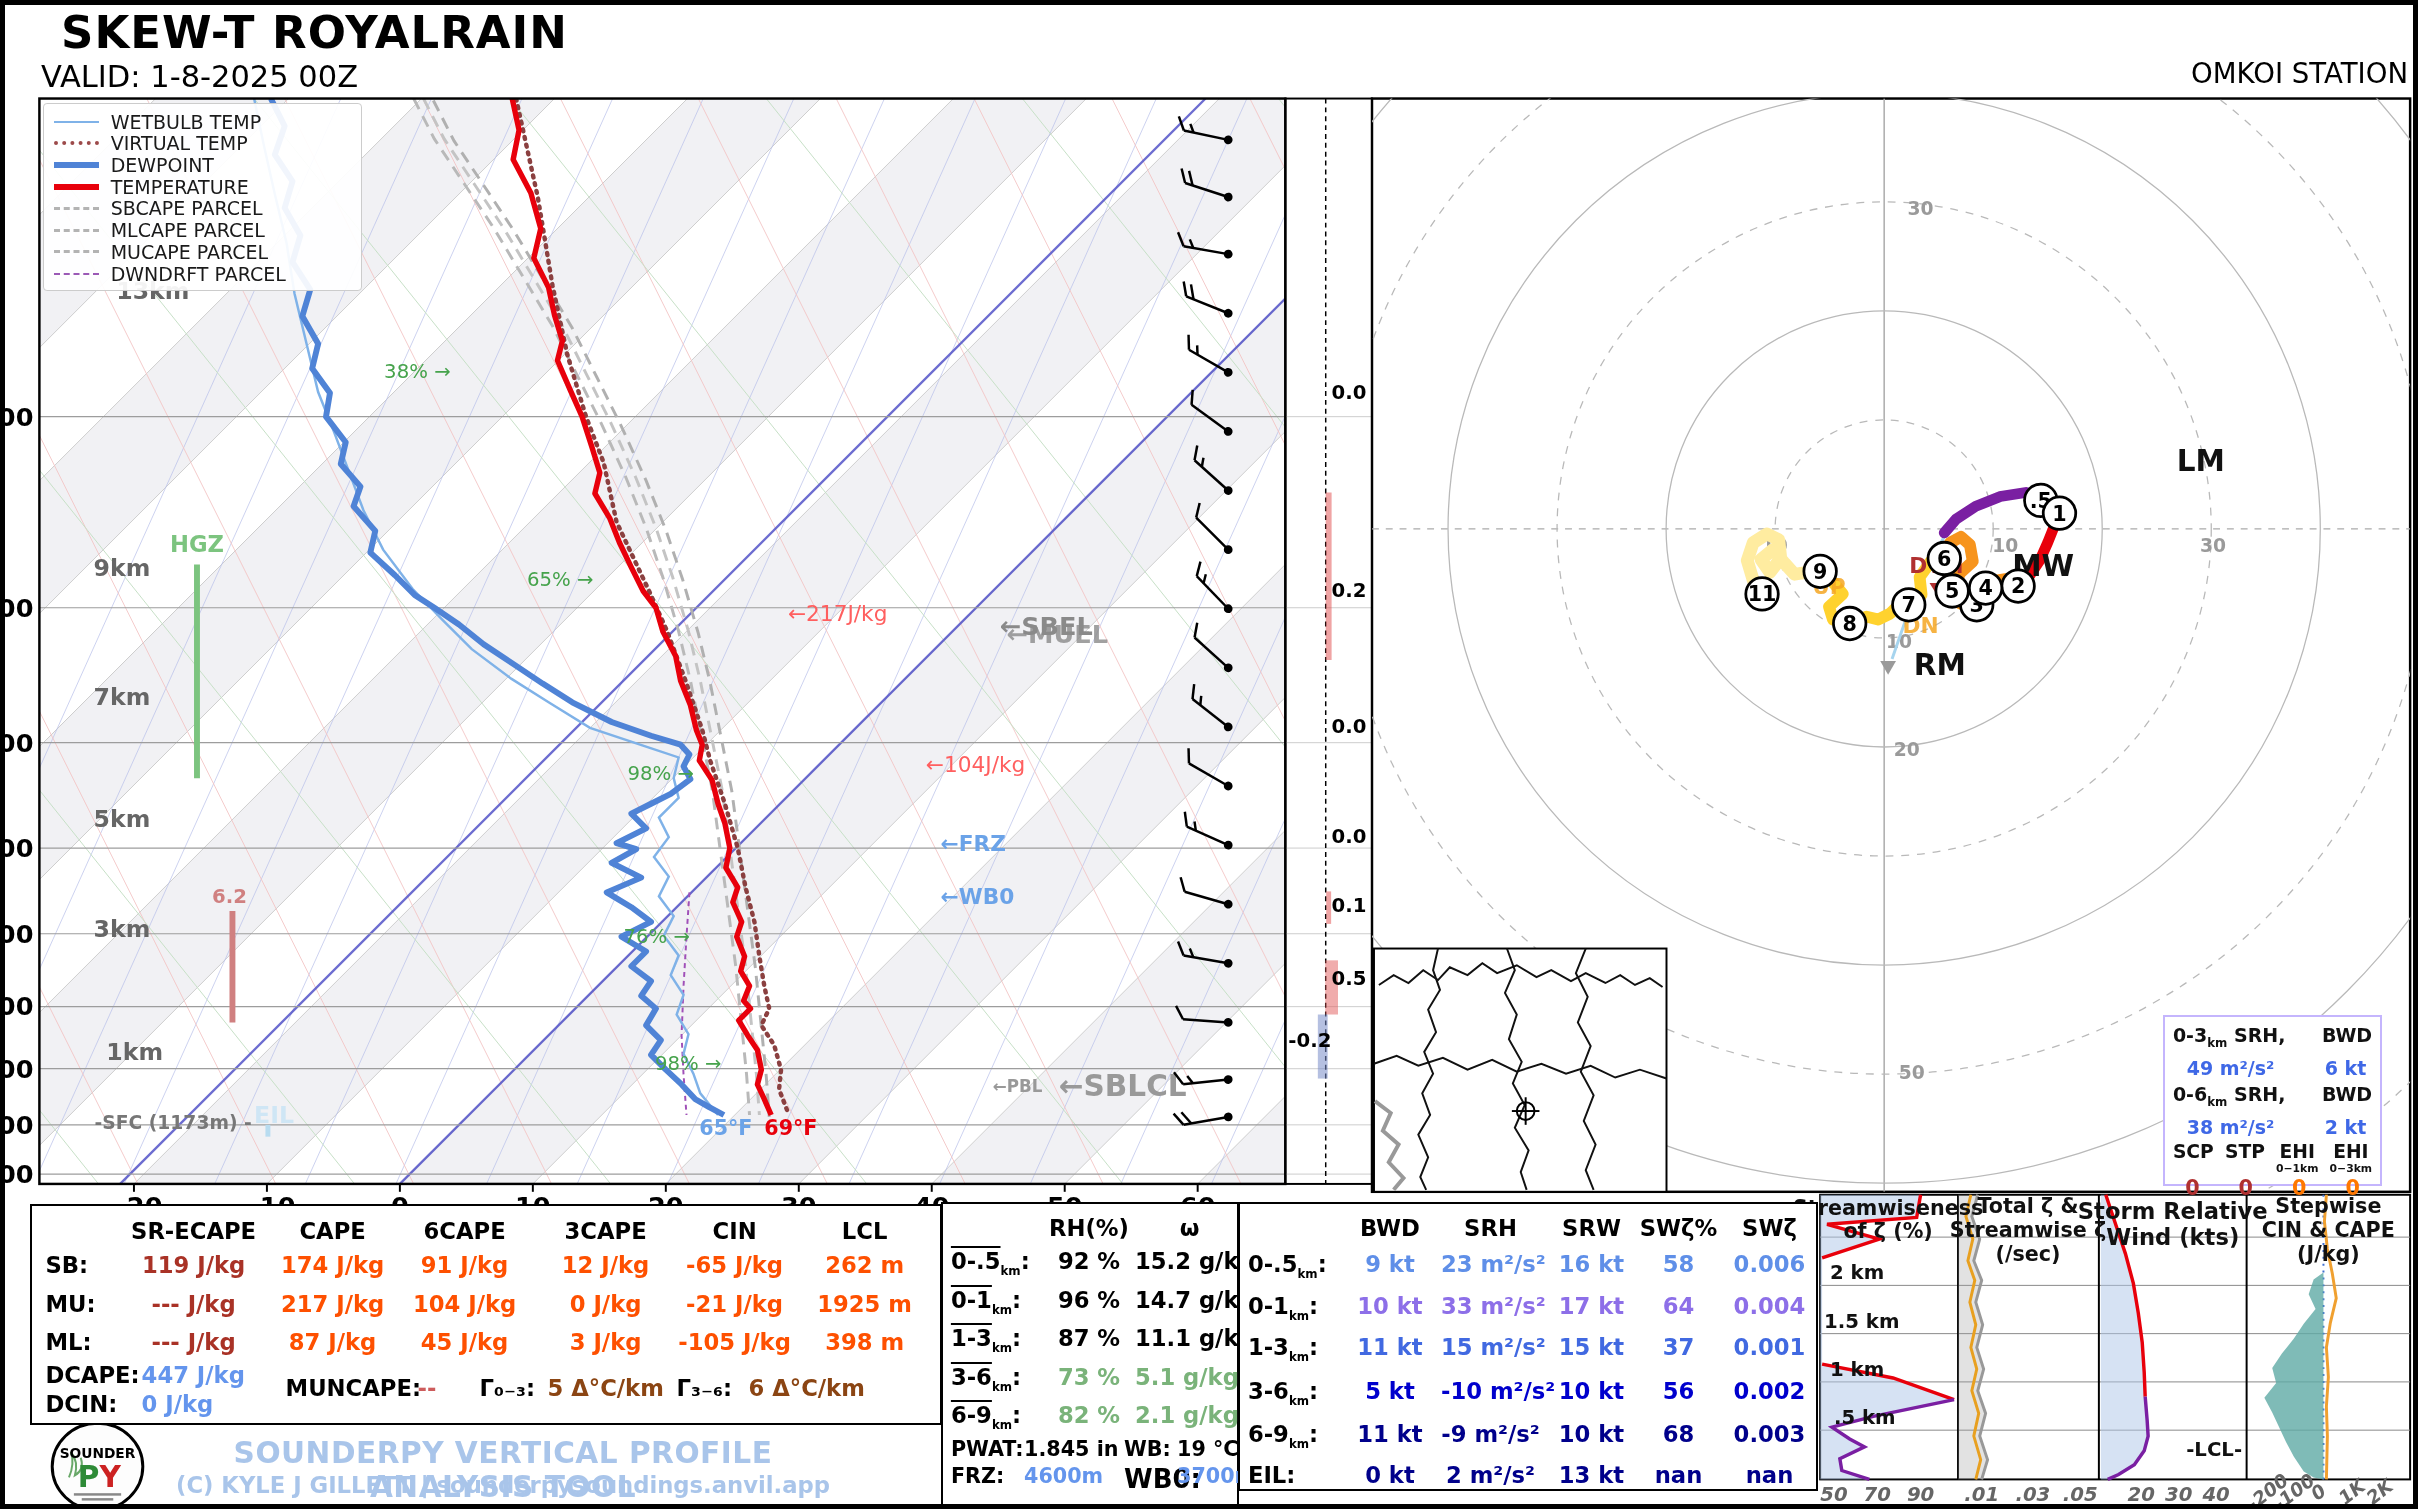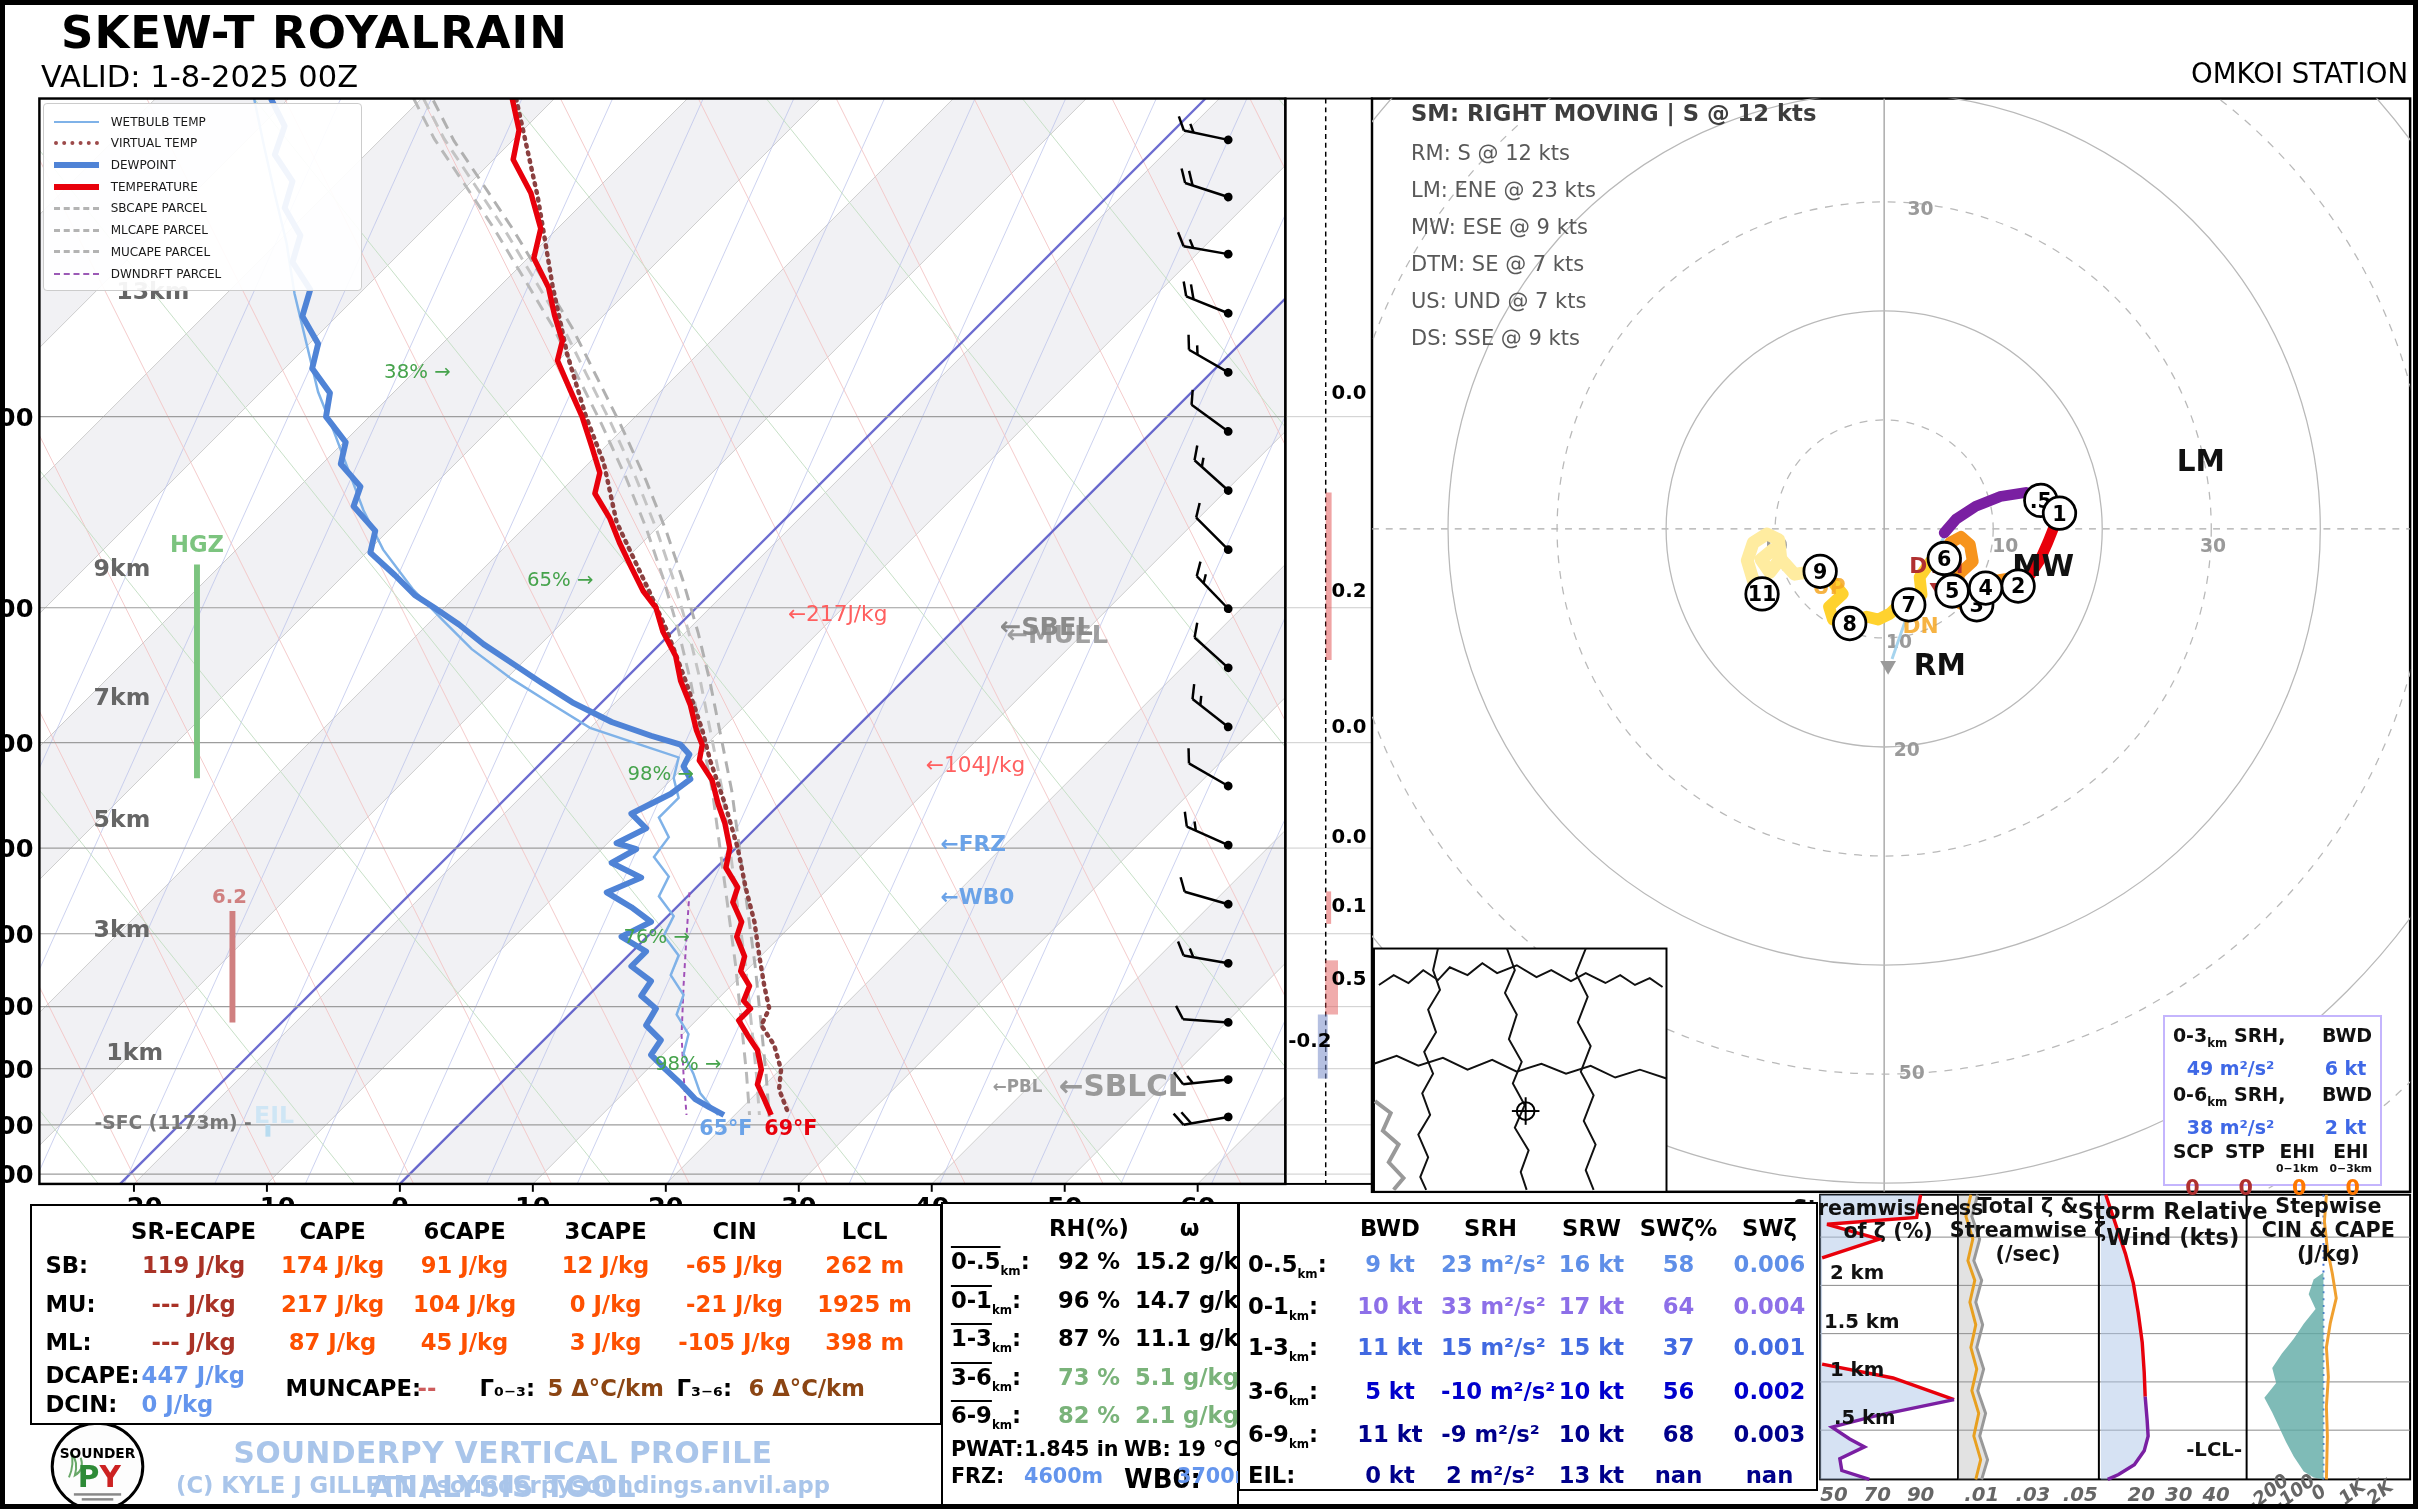--- a/index.html
+++ b/index.html
@@ -10,21 +10,21 @@
   svg text{font-family:"DejaVu Sans","Liberation Sans",sans-serif;}
   
   .title{left:39px;top:5.9px;font-size:45px;font-weight:800;color:#000;letter-spacing:1px;margin-left:22px;}
   .valid{left:41px;top:59px;font-size:30.5px;color:#000;}
   .station{right:9.9px;top:57px;font-size:27.6px;color:#000;}
   
   .legend{left:43px;top:103px;width:297px;background:rgba(255,255,255,.92);
           border:1.5px solid #ccc;border-radius:3.9px;padding:6.9px 9.9px 5.9px 9.9px;z-index:5;}
   .legrow{display:flex;align-items:center;height:21.7px;}
   .legsw{width:45px;margin-right:11.8px;flex:none;height:0;}
-  .legtx{font-size:12px;color:#1a1a1a;white-space:nowrap;}
+  .legtx{font-size:19px;color:#1a1a1a;white-space:nowrap;}
   .ls1{border-top:2.5px solid #7fb2e8;}
   .ls2{border-top:4.9px dotted #9c4a4a;}
   .ls3{border-top:6.9px solid #4f83d6;}
   .ls4{border-top:6.9px solid #e8000b;}
   .ls5,.ls6,.ls7{border-top:3.4px dashed #b3b3b3;}
   .ls8{border-top:2px dashed #9b59b6;}
   
   .smblock{left:1411px;top:100px;z-index:5;}
   .smline1{font-size:22.7px;font-weight:bold;color:#3d3d3d;margin-bottom:8.9px;}
   .smline{font-size:21px;color:#595959;line-height:37px;white-space:pre;}
@@ -548,29 +548,20 @@
     <div class="legrow">
         <span class="legsw ls7"></span>
         <span class="legtx">MUCAPE PARCEL</span>
       </div>
     <div class="legrow">
         <span class="legsw ls8"></span>
         <span class="legtx">DWNDRFT PARCEL</span>
       </div>
   </div>
 
-  <div class="abs smblock">
-    <div class="smline1">SM: RIGHT MOVING | S @ 12 kts</div>
-    <div class="smline">RM: S @ 12 kts</div>
-    <div class="smline">LM: ENE @ 23 kts</div>
-    <div class="smline">MW: ESE @ 9 kts</div>
-    <div class="smline">DTM: SE @ 7 kts</div>
-    <div class="smline">US: UND @ 7 kts</div>
-    <div class="smline">DS: SSE @ 9 kts</div>
-  </div>
 
   <div class="abs infobox">
     <div class="ibr">
         <span><span>0-3</span><sub>km</sub><span> SRH,</span></span>
         <span>BWD</span>
       </div>
     <div class="ibr ibv">
         <span>49 m²/s²</span>
         <span>6 kt</span>
       </div>

